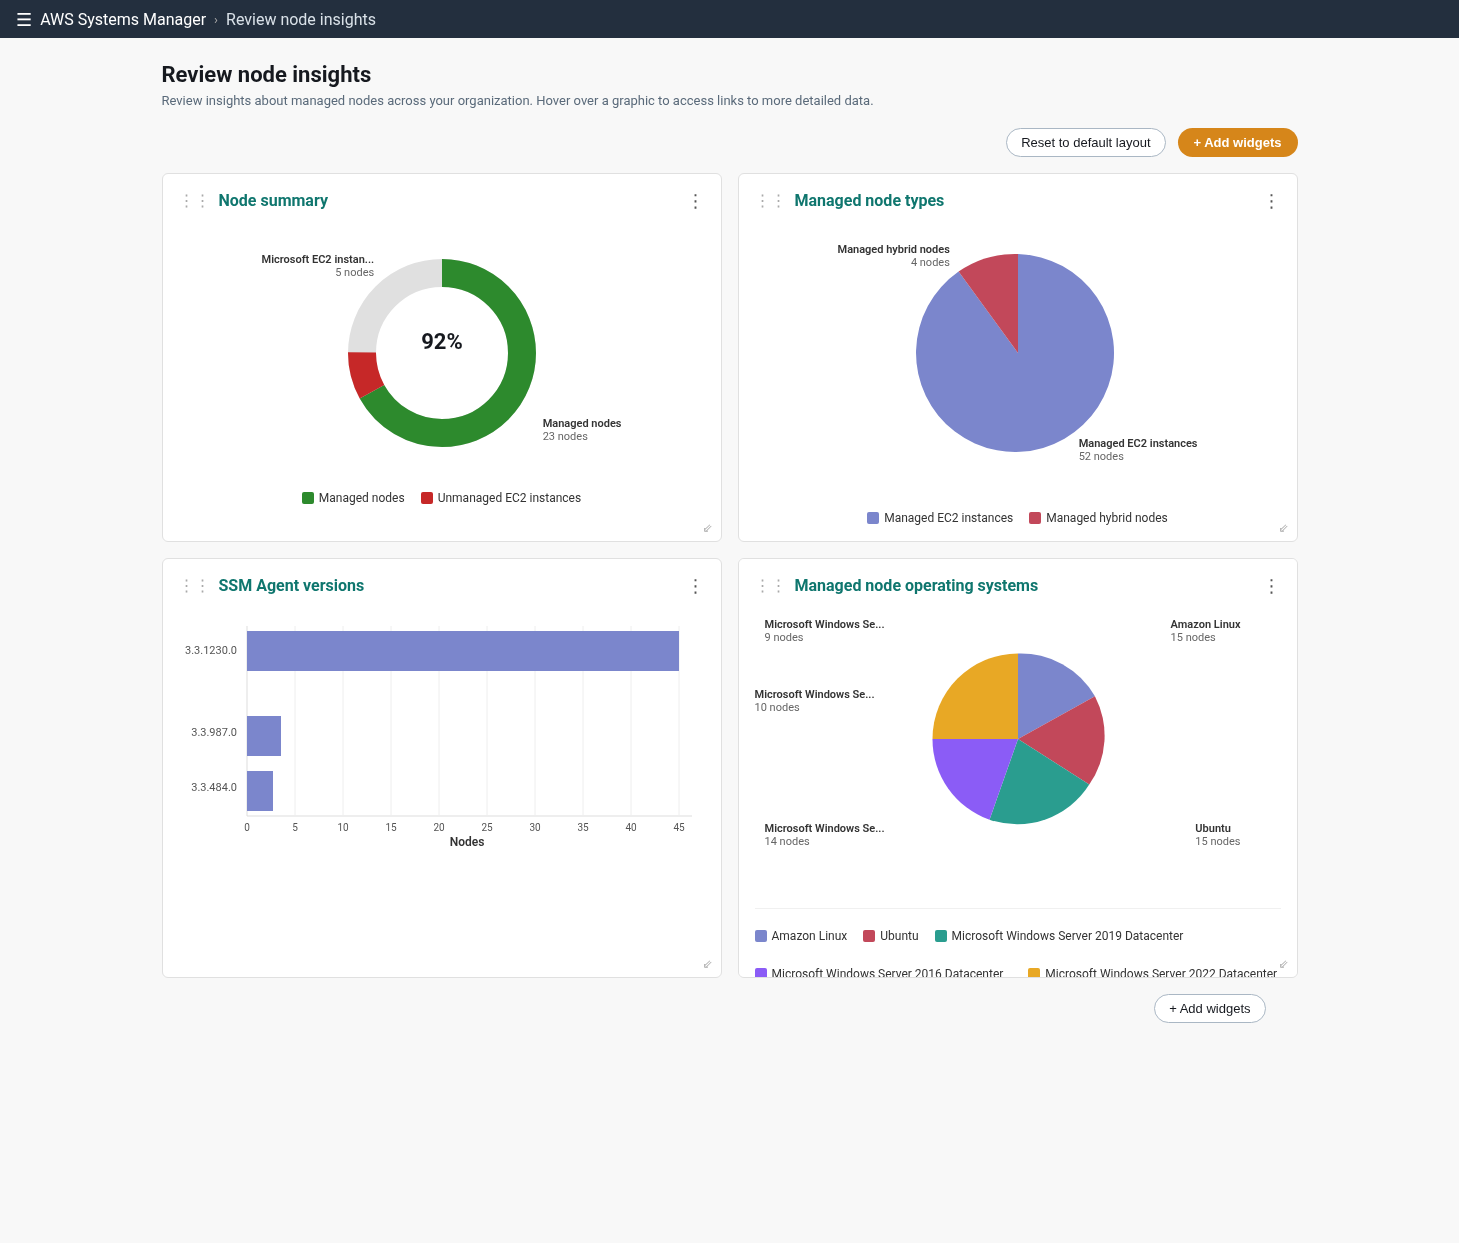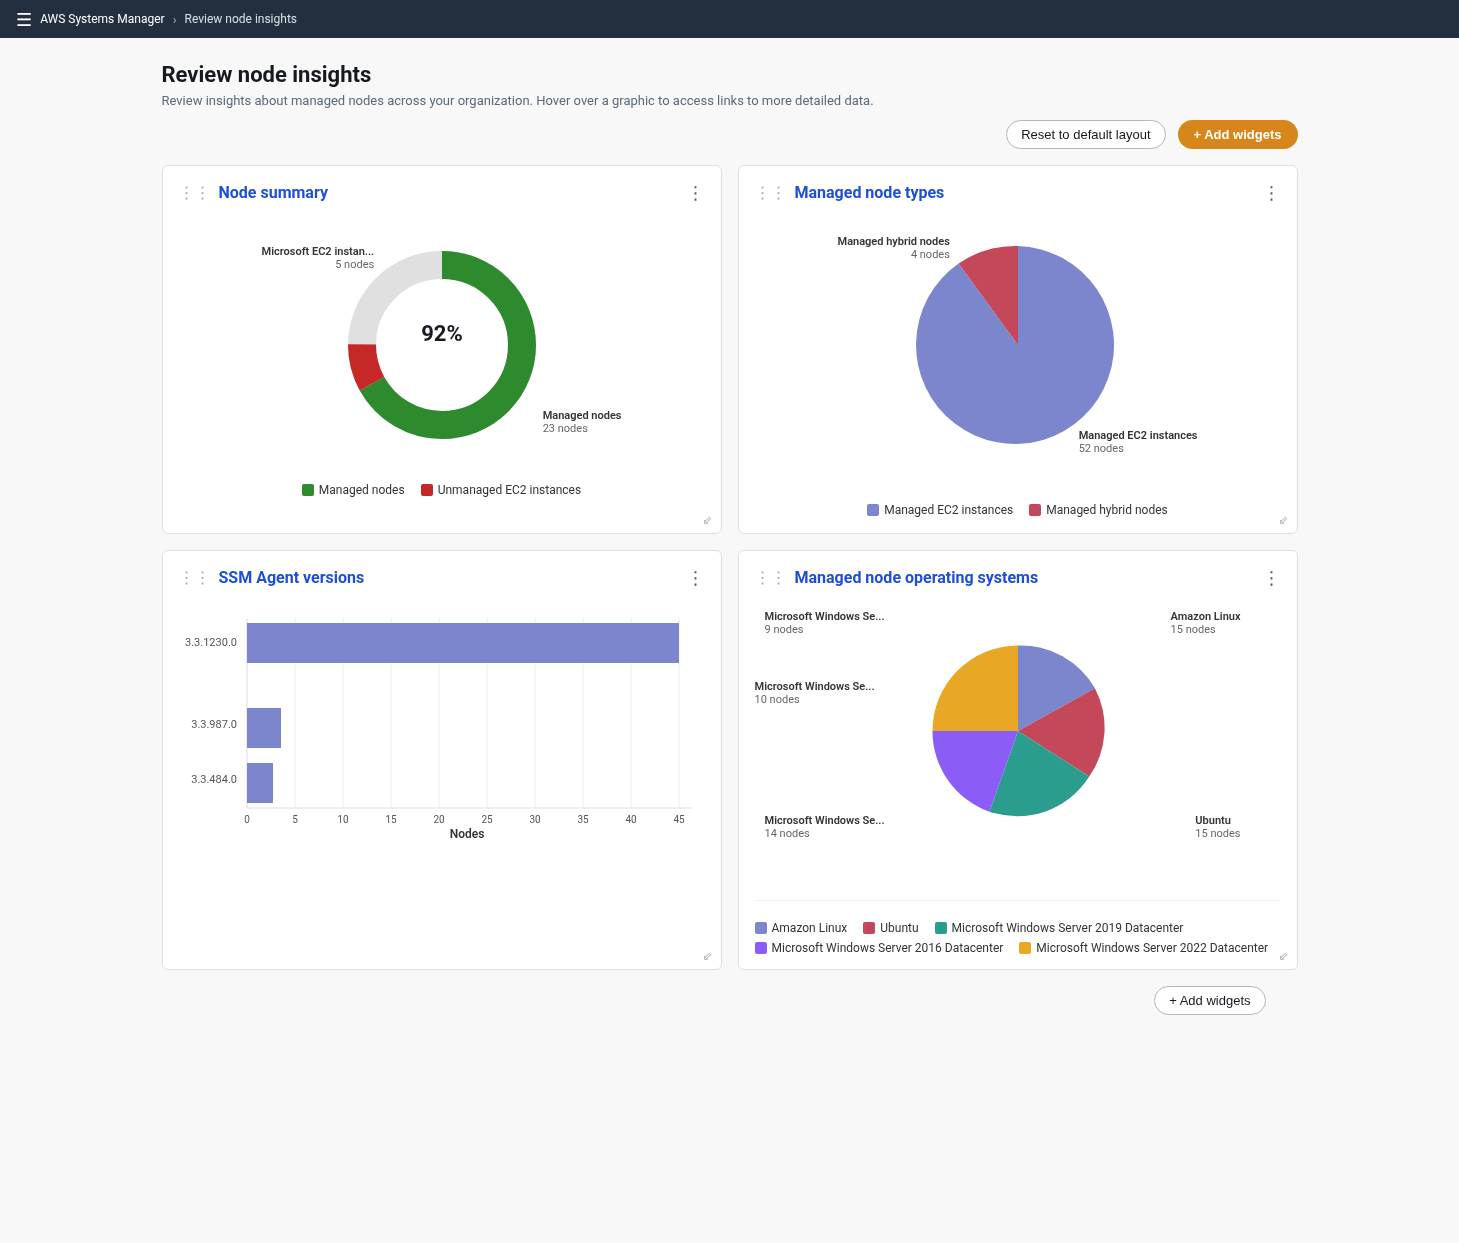--- a/index.html
+++ b/index.html
@@ -18,21 +18,21 @@
       gap: 8px;
     }
     .hamburger {
       color: #fff;
       font-size: 18px;
       cursor: pointer;
     }
     .nav-link {
       color: #d9e1e8;
       text-decoration: none;
-      font-size: 12px;
+      font-size: 16px;
     }
     .nav-link.active {
       color: #fff;
     }
     .nav-sep {
       color: #aaa;
       font-size: 13px;
     }
     .page-container {
       max-width: 1200px;
@@ -51,21 +51,21 @@
     .page-description {
       font-size: 13px;
       color: #5a6a7a;
     }
     .toolbar {
       display: flex;
       justify-content: flex-end;
       align-items: center;
       gap: 12px;
       margin-bottom: 16px;
-      margin-top: 12px;
+      margin-top: 20px;
     }
     .btn-outline {
       border: 1px solid #aab7c4;
       background: #fff;
       color: #16191f;
       padding: 6px 14px;
       border-radius: 16px;
       font-size: 13px;
       cursor: pointer;
     }
@@ -103,21 +103,21 @@
       gap: 8px;
     }
     .drag-handle {
       color: #aaa;
       font-size: 16px;
       cursor: grab;
     }
     .widget-title {
       font-size: 16px;
       font-weight: 700;
-      color: #1d4ed8;
+      color: #0f766e;
     }
     .widget-menu {
       color: #555;
       font-size: 18px;
       cursor: pointer;
     }
     .widget-resize {
       position: absolute;
       bottom: 6px;
       right: 8px;
@@ -394,21 +394,21 @@
             </div>
             <div class="legend-item">
               <div class="legend-dot" style="background:#c2485a;"></div>
               <span>Ubuntu</span>
             </div>
             <div class="legend-item">
               <div class="legend-dot" style="background:#2a9d8f;"></div>
               <span>Microsoft Windows Server 2019 Datacenter</span>
             </div>
           </div>
-          <div style="display:flex;gap:16px;flex-wrap:wrap;">
+          <div style="display:flex;gap:25px;flex-wrap:wrap;margin-top:18px;">
             <div class="legend-item">
               <div class="legend-dot" style="background:#8b5cf6;"></div>
               <span>Microsoft Windows Server 2016 Datacenter</span>
             </div>
             <div class="legend-item">
               <div class="legend-dot" style="background:#e8a825;"></div>
               <span>Microsoft Windows Server 2022 Datacenter</span>
             </div>
           </div>
         </div>

